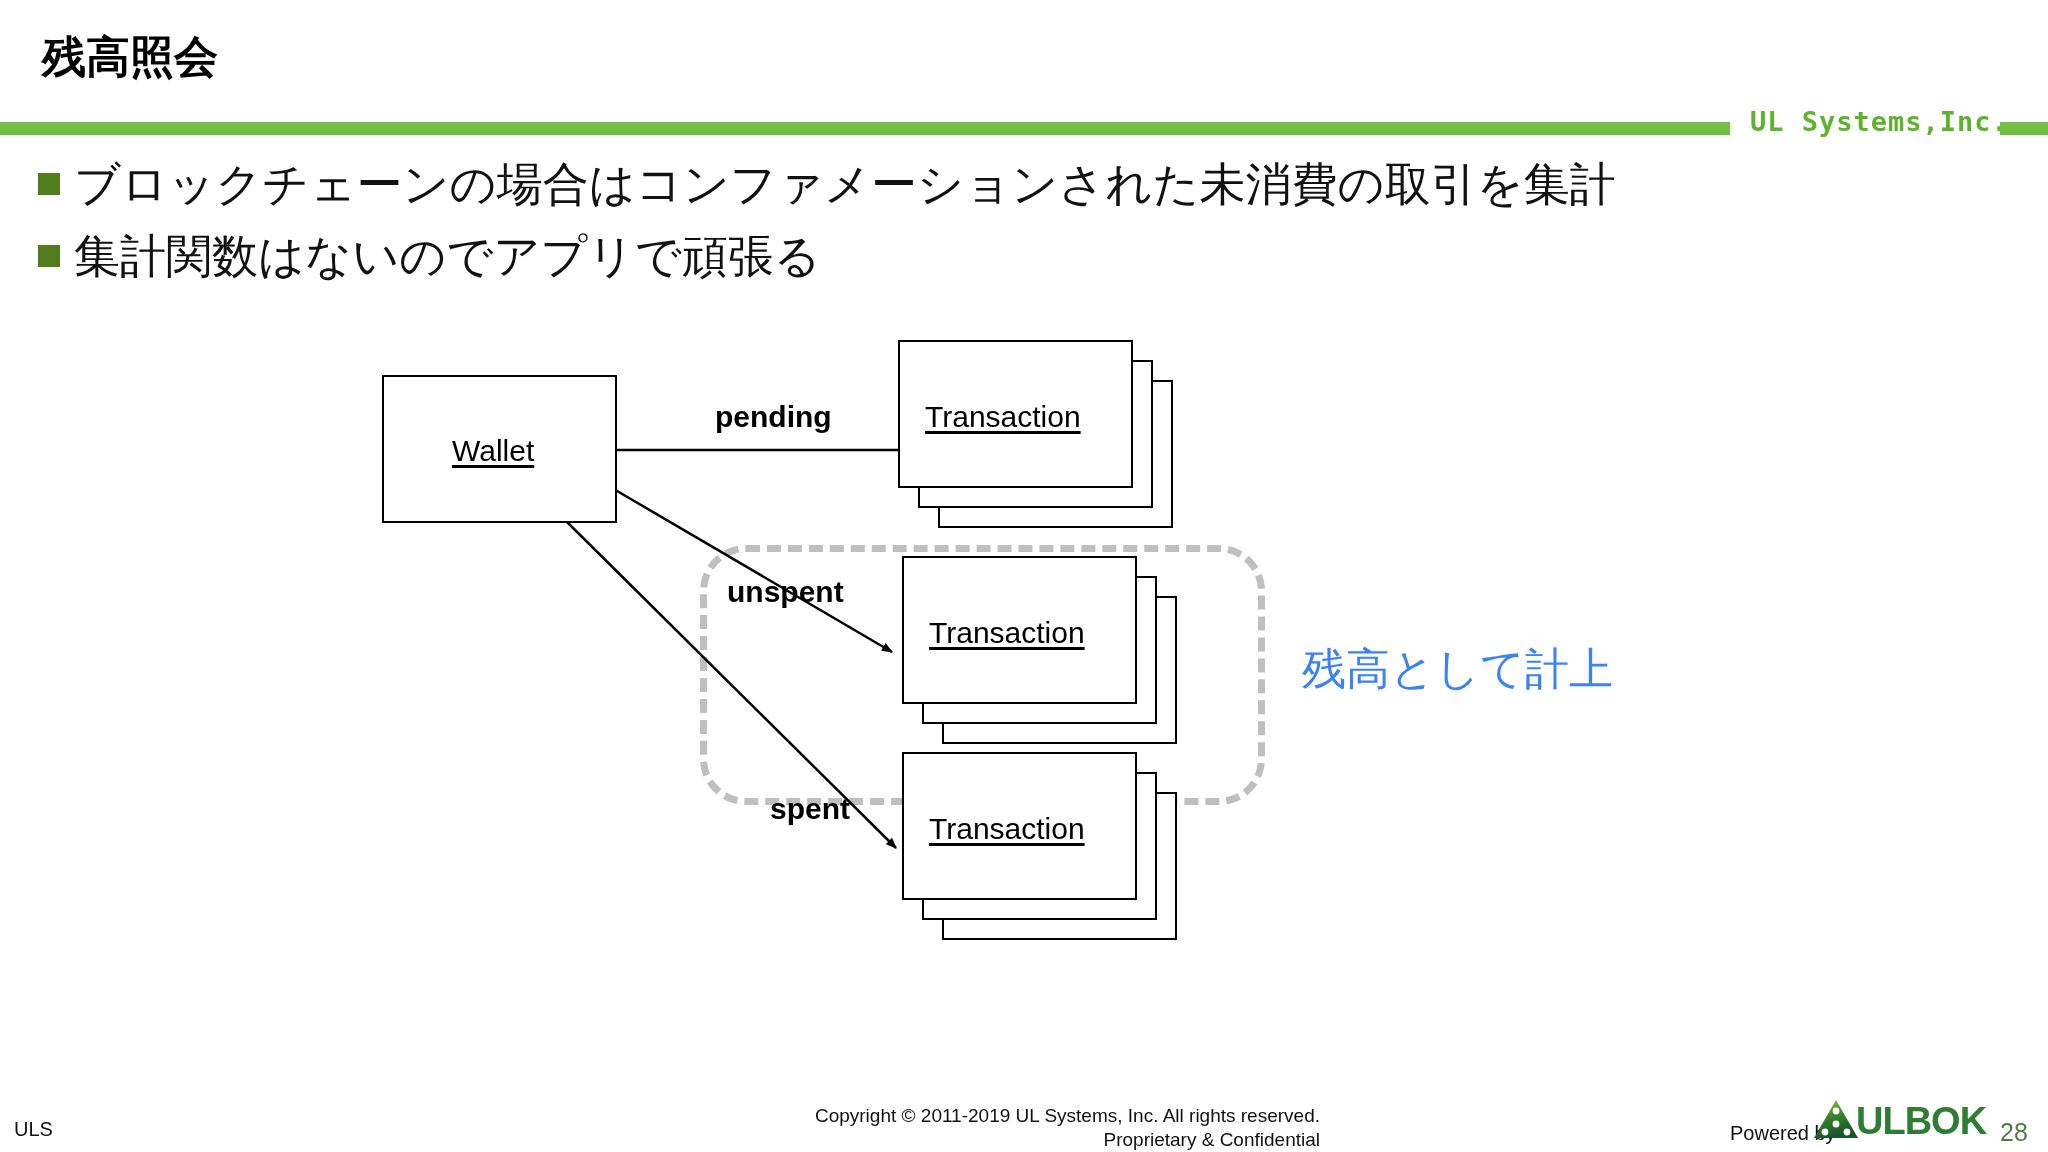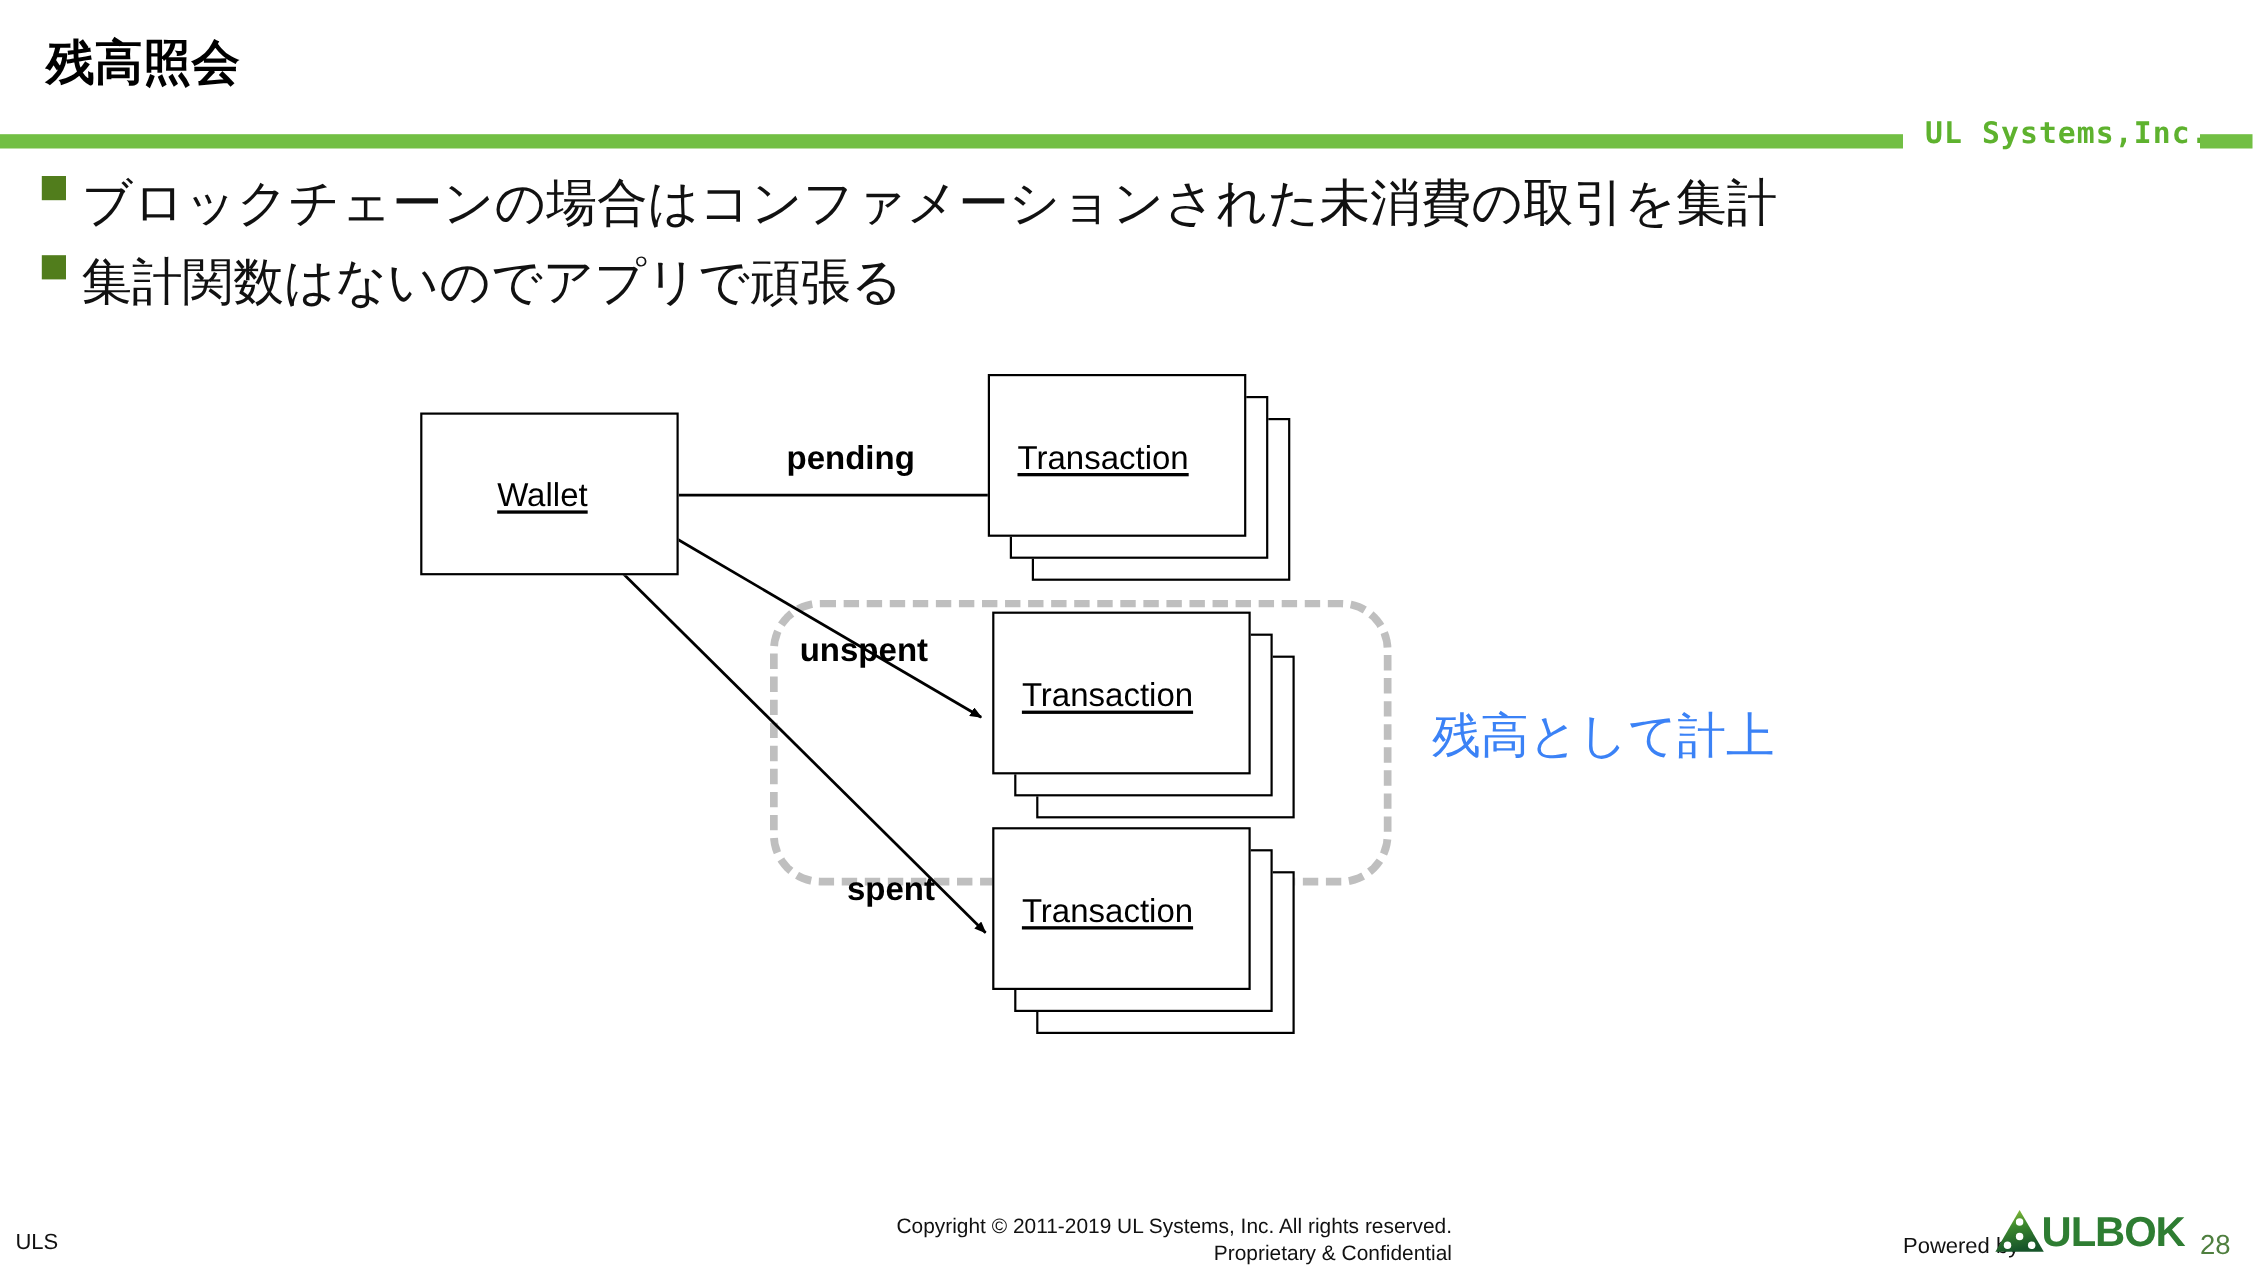--- a/index.html
+++ b/index.html
@@ -48,21 +48,21 @@
     letter-spacing: 1px;
     font-family: "DejaVu Sans Mono", monospace;
     white-space: nowrap;
   }
 
   
   .bullet-row {
     position: absolute;
     left: 38px;
     display: flex;
-    align-items: flex-start;
+    align-items: center;
   }
   #bullet-row-0 { top: 160px; }
   #bullet-row-1 { top: 232px; }
   .bullet-marker {
     width: 22px;
     height: 22px;
     background: #517D1C;
     flex: 0 0 auto;
     margin-right: 14px;
   }

